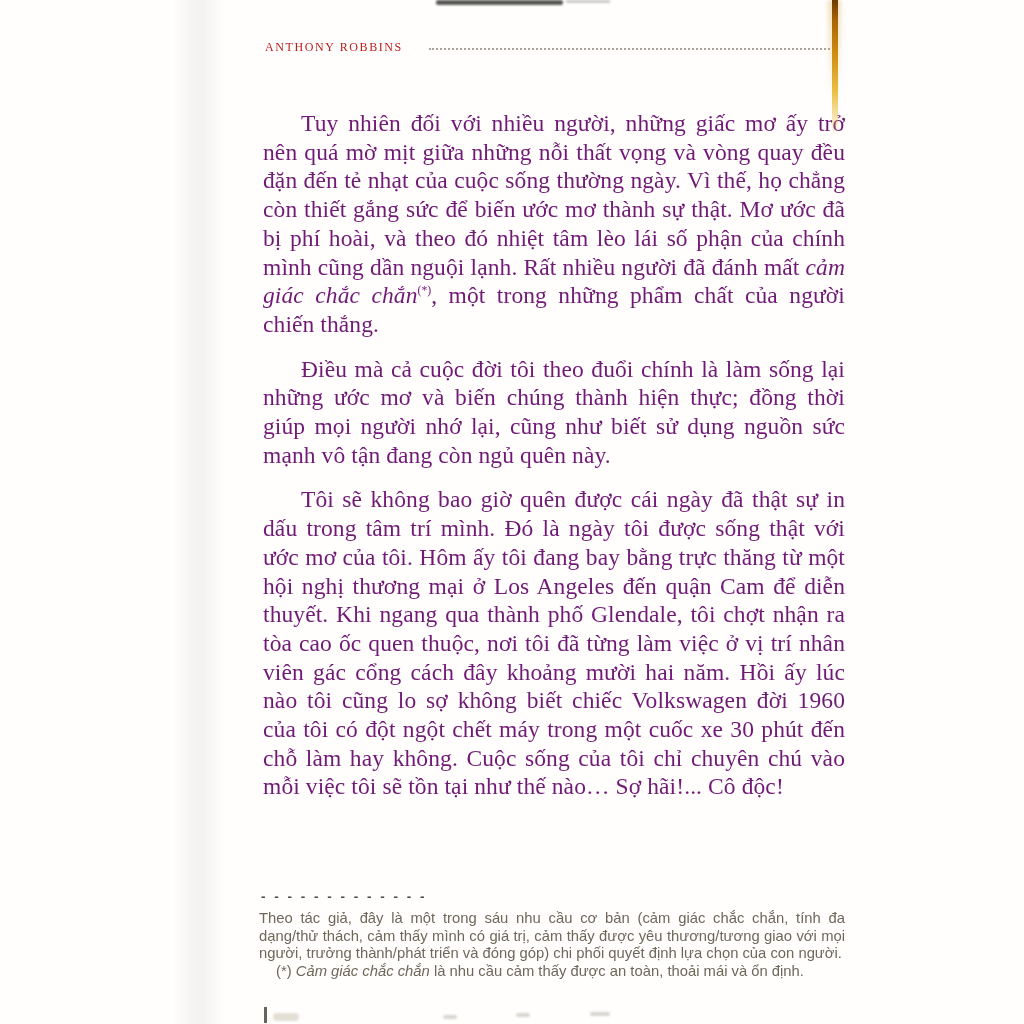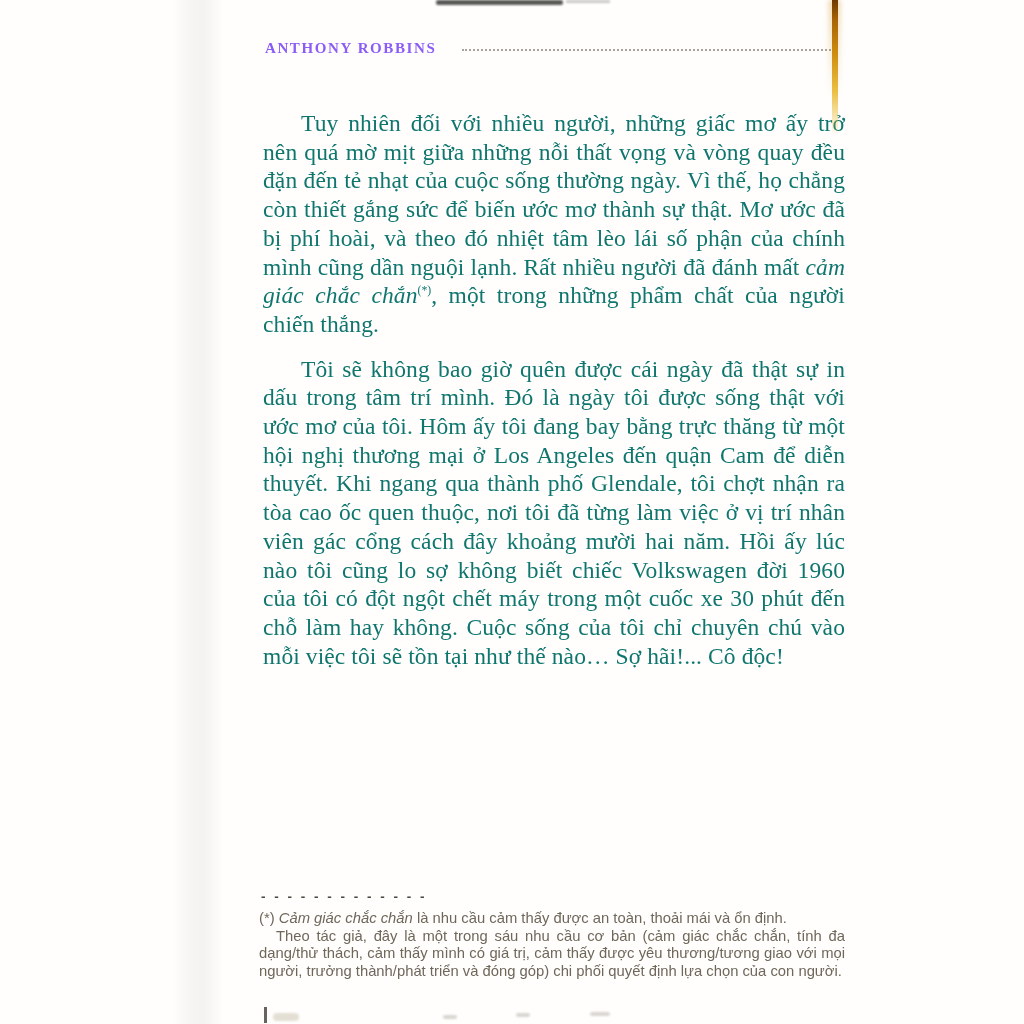--- a/index.html
+++ b/index.html
@@ -12,29 +12,29 @@
   
   .left-scan-shadow{
     position:absolute;left:172px;top:0;width:52px;height:1024px;
     background:linear-gradient(90deg,rgba(110,105,95,0) 0%,rgba(110,105,95,0.06) 35%,rgba(110,105,95,0.08) 60%,rgba(110,105,95,0) 100%);
     pointer-events:none;
   }
 
   
   .header{position:absolute;left:265px;top:40px;width:573px;display:flex;align-items:center;}
   .header-title{
-    font-size:15px;font-weight:bold;letter-spacing:1.6px;color:#8b5cf6;
+    font-size:12px;font-weight:normal;letter-spacing:1.6px;color:#b91c1c;
     white-space:nowrap;font-family:"Liberation Serif","DejaVu Serif",serif;
   }
   .header-rule{flex:1;margin-left:26px;height:0;border-top:2px dotted #aaa49a;margin-top:3px;}
 
   
   .text-block{
     position:absolute;left:263px;top:109px;width:582px;
-    color:#0f766e;font-size:23.5px;line-height:28.7px;text-align:justify;
+    color:#701a75;font-size:23.5px;line-height:28.7px;text-align:justify;
     letter-spacing:0.1px;
   }
   .text-block p{margin:0 0 16px 0;text-indent:38px;}
   .it{font-style:italic;}
   .text-block sup{font-size:0.5em;line-height:0;vertical-align:super;letter-spacing:0;}
 
   
   .footnote{
     position:absolute;left:259px;top:888px;width:586px;
     font-family:"Liberation Sans","DejaVu Sans",sans-serif;
@@ -87,28 +87,29 @@
 
   <div class="left-scan-shadow"></div>
 
   <div class="header">
     <span class="header-title">ANTHONY ROBBINS</span>
     <span class="header-rule"></span>
   </div>
 
   <div class="text-block">
       <p class="body-p"><span>Tuy nhiên đối với nhiều người, những giấc mơ ấy trở nên quá mờ mịt giữa những nỗi thất vọng và vòng quay đều đặn đến tẻ nhạt của cuộc sống thường ngày. Vì thế, họ chẳng còn thiết gắng sức để biến ước mơ thành sự thật. Mơ ước đã bị phí hoài, và theo đó nhiệt tâm lèo lái số phận của chính mình cũng dần nguội lạnh. Rất nhiều người đã đánh mất </span><span class="it">cảm giác chắc chắn</span><sup>(*)</sup><span>, một trong những phẩm chất của người chiến thắng.</span></p>
+      <p class="body-p"><span>Điều mà cả cuộc đời tôi theo đuổi chính là làm sống lại những ước mơ và biến chúng thành hiện thực; đồng thời giúp mọi người nhớ lại, cũng như biết sử dụng nguồn sức mạnh vô tận đang còn ngủ quên này.</span></p>
       <p class="body-p"><span>Tôi sẽ không bao giờ quên được cái ngày đã thật sự in dấu trong tâm trí mình. Đó là ngày tôi được sống thật với ước mơ của tôi. Hôm ấy tôi đang bay bằng trực thăng từ một hội nghị thương mại ở Los Angeles đến quận Cam để diễn thuyết. Khi ngang qua thành phố Glendale, tôi chợt nhận ra tòa cao ốc quen thuộc, nơi tôi đã từng làm việc ở vị trí nhân viên gác cổng cách đây khoảng mười hai năm. Hồi ấy lúc nào tôi cũng lo sợ không biết chiếc Volkswagen đời 1960 của tôi có đột ngột chết máy trong một cuốc xe 30 phút đến chỗ làm hay không. Cuộc sống của tôi chỉ chuyên chú vào mỗi việc tôi sẽ tồn tại như thế nào… Sợ hãi!... Cô độc!</span></p>
     </div>
 
   <div class="footnote">
     <span class="fn-sep">- - - - - - - - - - - - -</span>
     <div>
+        <p class="fn-p"><span>Theo tác giả, đây là một trong sáu nhu cầu cơ bản (cảm giác chắc chắn, tính đa dạng/thử thách, cảm thấy mình có giá trị, cảm thấy được yêu thương/tương giao với mọi người, trưởng thành/phát triển và đóng góp) chi phối quyết định lựa chọn của con người.</span></p>
         <p class="fn-p"><span>(*) </span><span class="it">Cảm giác chắc chắn</span><span> là nhu cầu cảm thấy được an toàn, thoải mái và ổn định.</span></p>
-        <p class="fn-p"><span>Theo tác giả, đây là một trong sáu nhu cầu cơ bản (cảm giác chắc chắn, tính đa dạng/thử thách, cảm thấy mình có giá trị, cảm thấy được yêu thương/tương giao với mọi người, trưởng thành/phát triển và đóng góp) chi phối quyết định lựa chọn của con người.</span></p>
       </div>
   </div>
 
   <div class="gold-edge-glow"></div>
   <div class="gold-edge-line"></div>
   <div class="top-smudge"></div>
   <div class="top-smudge-2"></div>
   <div class="bottom-tick"></div>
   <div class="bottom-blob"></div>
   <div class="bottom-dot bd1"></div>

